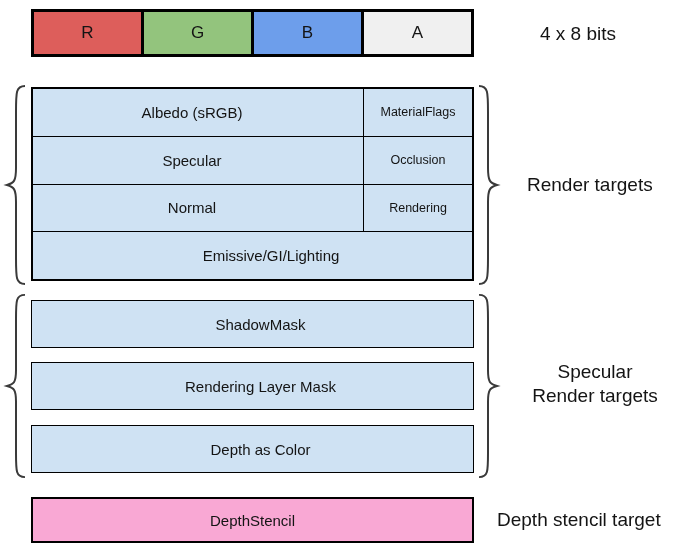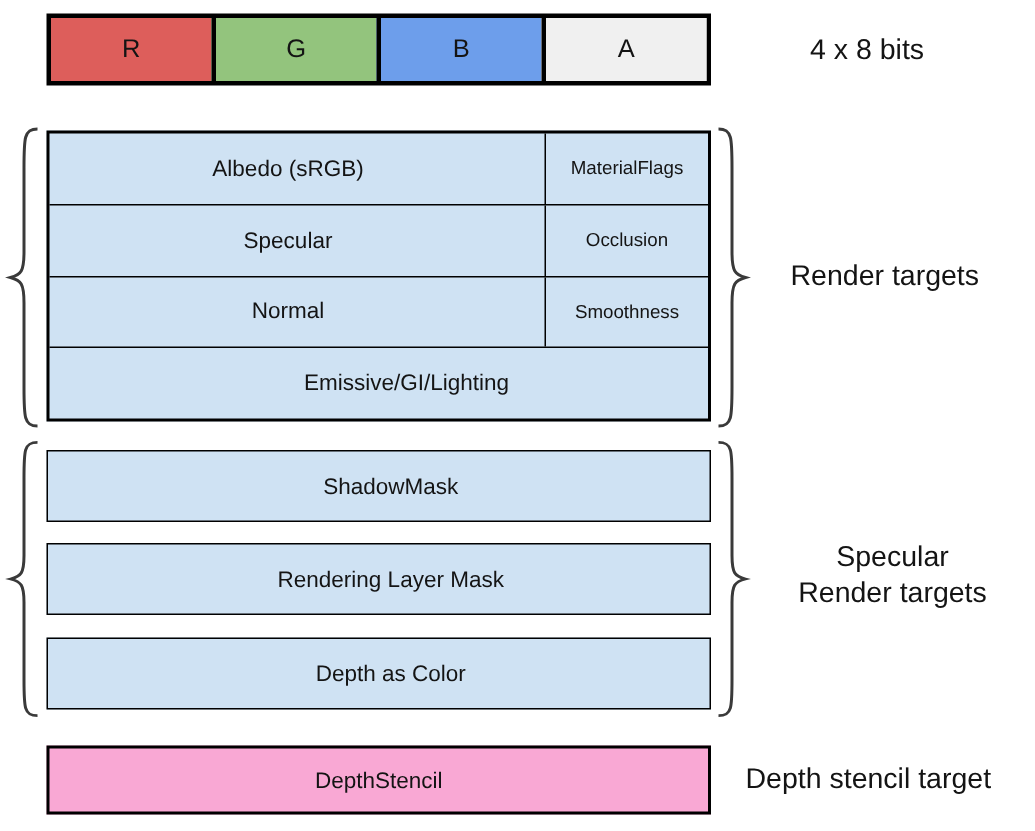--- a/index.html
+++ b/index.html
@@ -133,21 +133,21 @@
     <div class="rt-row">
       <div class="rt-main">Albedo (sRGB)</div>
       <div class="rt-side">MaterialFlags</div>
     </div>
     <div class="rt-row">
       <div class="rt-main">Specular</div>
       <div class="rt-side">Occlusion</div>
     </div>
     <div class="rt-row">
       <div class="rt-main">Normal</div>
-      <div class="rt-side">Smoothness</div>
+      <div class="rt-side">Rendering</div>
     </div>
     <div class="rt-row">
       <div class="rt-main">Emissive/GI/Lighting</div>
     </div>
   </div>
 
   <svg class="brace" style="left:477px; top:84px;" width="24" height="202" viewBox="0 0 24 202" preserveAspectRatio="none">
     <path d="M2 2 C11 2 11 8 11 28 L11 84 C11 97 13 99 20 101 C13 103 11 105 11 118 L11 174 C11 194 11 200 2 200" fill="none" stroke="#3a3a3a" stroke-width="2"></path>
   </svg>
   <div class="rt-label">Render targets</div>

